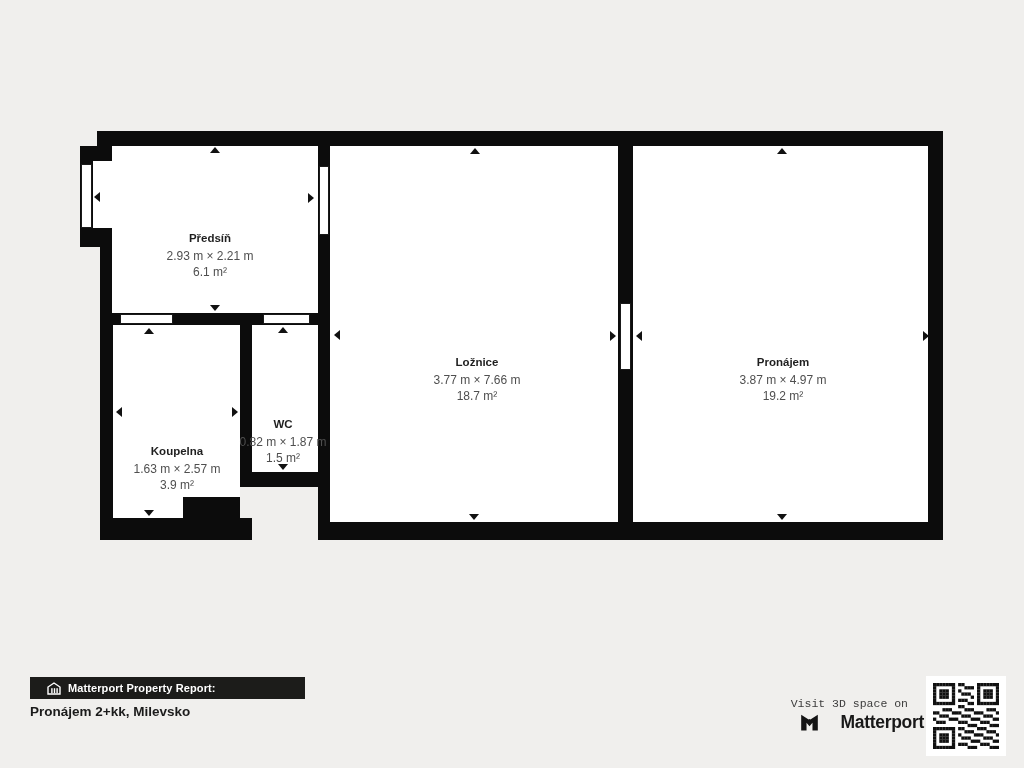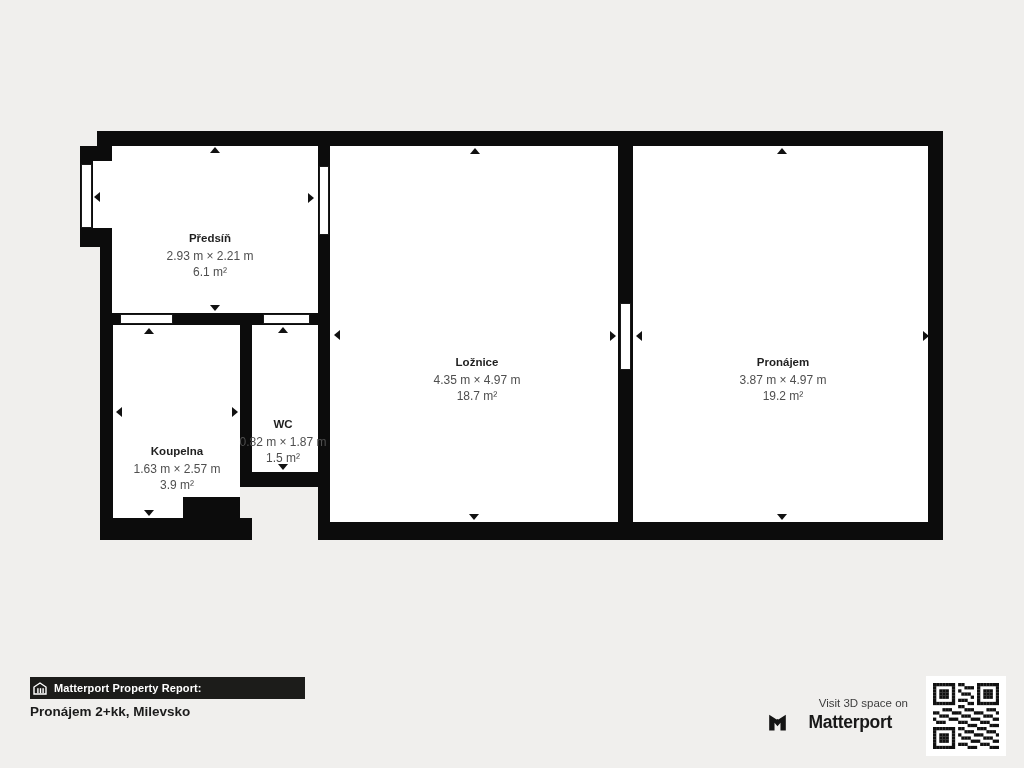--- a/index.html
+++ b/index.html
@@ -15,25 +15,25 @@
   .door{position:absolute;background:#ffffff;border:1px solid #1a1a1a;box-sizing:border-box;}
   .arr{position:absolute;width:0;height:0;}
   .arr-up{border-left:5px solid transparent;border-right:5px solid transparent;border-bottom:6px solid #111;}
   .arr-down{border-left:5px solid transparent;border-right:5px solid transparent;border-top:6px solid #111;}
   .arr-left{border-top:5px solid transparent;border-bottom:5px solid transparent;border-right:6px solid #111;}
   .arr-right{border-top:5px solid transparent;border-bottom:5px solid transparent;border-left:6px solid #111;}
   .room-label{position:absolute;text-align:center;transform:translateX(-50%);white-space:nowrap;line-height:1.35;margin-top:40px;}
   .room-name{font-weight:bold;font-size:11.5px;color:#1f1f1f;margin-bottom:1px;}
   .room-dim,.room-area{font-size:12px;color:#4f4f4f;}
   .footer-bar{position:absolute;left:30px;top:677px;width:275px;height:22px;background:#1c1c1a;
-    display:flex;align-items:center;padding-left:3px;box-sizing:border-box;}
+    display:flex;align-items:center;padding-left:17px;box-sizing:border-box;}
   .footer-bar-label{color:#ffffff;font-size:11px;font-weight:bold;margin-left:7px;letter-spacing:.1px;}
   .property-title{position:absolute;left:30px;top:704px;font-size:13.5px;font-weight:bold;color:#1b1b1b;}
-  .visit-text{position:absolute;right:116px;top:697px;font-size:11.5px;color:#3d3d3d;text-align:right;}
-  .brand-row{position:absolute;right:132px;top:712px;display:flex;align-items:center;gap:20px;text-align:center;}
+  .visit-text{position:absolute;right:116px;top:697px;font-size:11.5px;color:#3d3d3d;text-align:right;font-family:Liberation Mono, monospace;}
+  .brand-row{position:absolute;right:100px;top:712px;display:flex;align-items:center;gap:20px;text-align:center;}
   .brand-name{font-size:17.5px;font-weight:bold;color:#181818;letter-spacing:-0.3px;}
   .qr-box{position:absolute;left:926px;top:676px;width:80px;height:80px;background:#ffffff;
     display:flex;align-items:center;justify-content:center;}
 </style>
 </head>
 <body>
 
 <div class="abs" style="left:0;top:0;width:1024px;height:768px;">
 
   <div class="wall" style="left:97px;top:131px;width:846px;height:15px;"></div>
@@ -87,21 +87,21 @@
   <div class="arr arr-up" style="left:278px;top:327px;"></div>
   <div class="arr arr-down" style="left:278px;top:464px;"></div>
 
   <div class="room-label" style="left:210px;top:191px;">
     <div class="room-name">Předsíň</div>
     <div class="room-dim">2.93 m × 2.21 m</div>
     <div class="room-area">6.1 m²</div>
   </div>
   <div class="room-label" style="left:477px;top:315px;">
     <div class="room-name">Ložnice</div>
-    <div class="room-dim">4.35 m × 4.97 m</div>
+    <div class="room-dim">3.77 m × 7.66 m</div>
     <div class="room-area">18.7 m²</div>
   </div>
   <div class="room-label" style="left:783px;top:315px;">
     <div class="room-name">Pronájem</div>
     <div class="room-dim">3.87 m × 4.97 m</div>
     <div class="room-area">19.2 m²</div>
   </div>
   <div class="room-label" style="left:177px;top:404px;">
     <div class="room-name">Koupelna</div>
     <div class="room-dim">1.63 m × 2.57 m</div>

